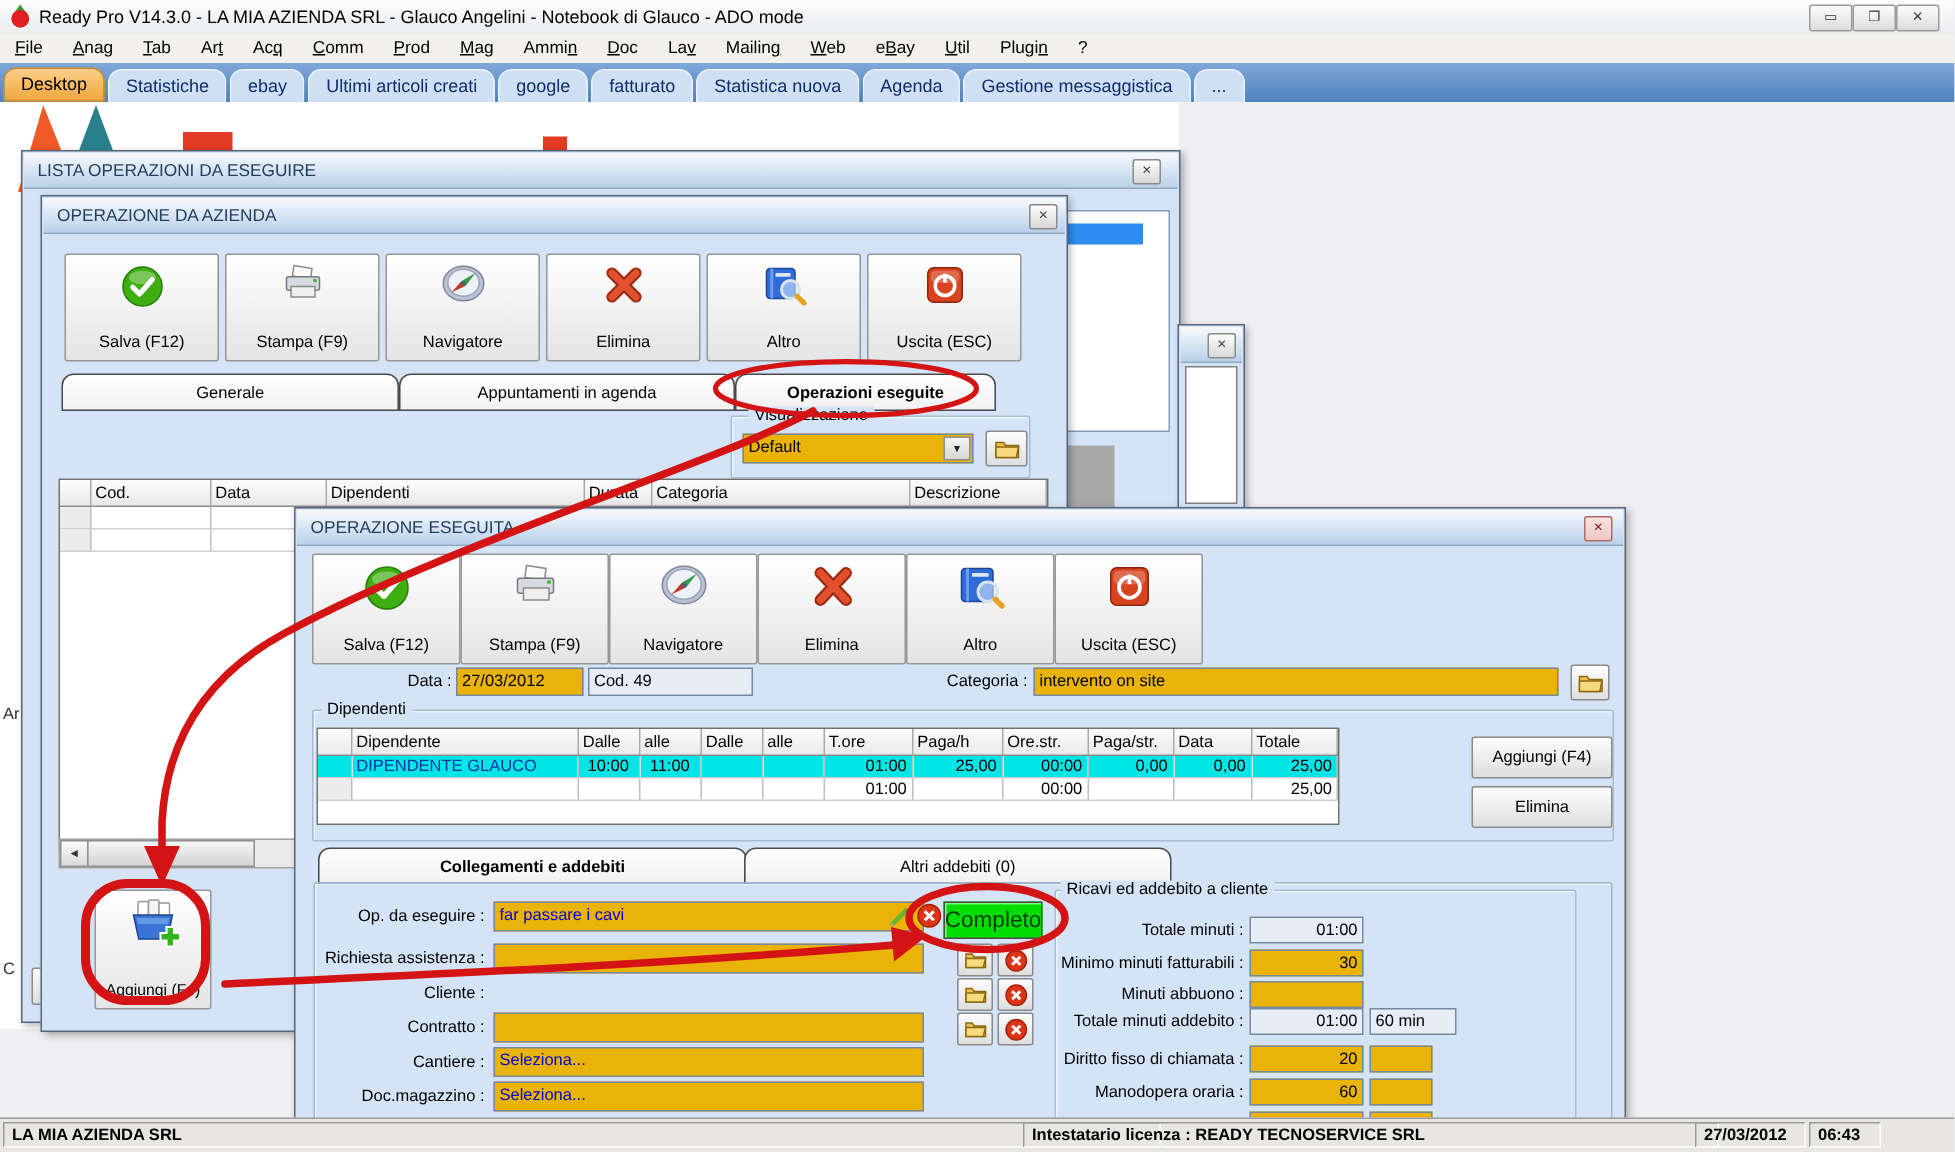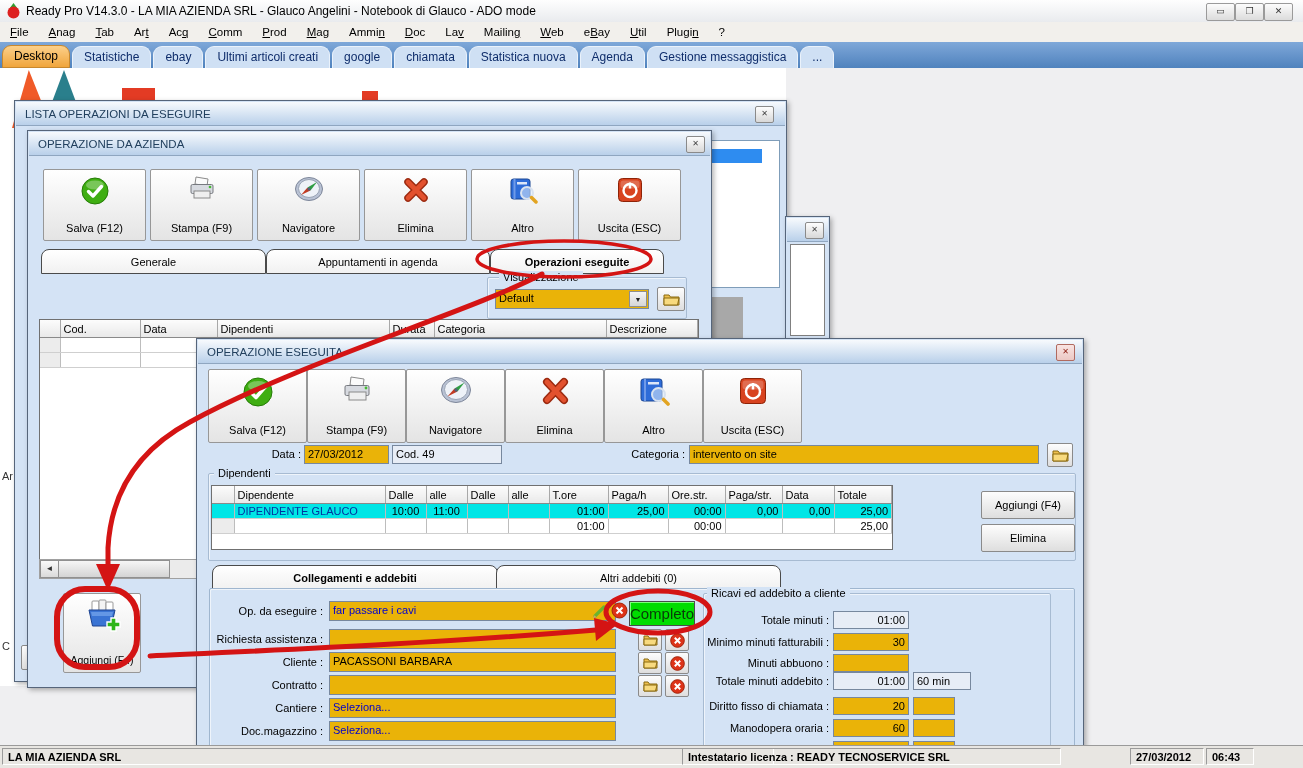--- a/index.html
+++ b/index.html
@@ -107,21 +107,21 @@
   <span class="mitem"><span>Plugi</span><span class="mkey">n</span><span></span></span>
   <span class="mitem"><span>?</span><span class="mkey"></span><span></span></span>
 </div>
 
 <div class="tabstrip">
   <span class="dtab active">Desktop</span>
   <span class="dtab">Statistiche</span>
   <span class="dtab">ebay</span>
   <span class="dtab">Ultimi articoli creati</span>
   <span class="dtab">google</span>
-  <span class="dtab">chiamata</span>
+  <span class="dtab">fatturato</span>
   <span class="dtab">Statistica nuova</span>
   <span class="dtab">Agenda</span>
   <span class="dtab">Gestione messaggistica</span>
   <span class="dtab">...</span>
 </div>
 
 <div class="abs" style="left:0;top:68px;width:786px;height:618px;background:#fff"></div>
 <div class="abs" style="left:12px;top:70px;width:40px;height:58px;background:#f05a28;clip-path:polygon(42% 0,100% 100%,0 100%)"></div>
 <div class="abs" style="left:46px;top:70px;width:36px;height:48px;background:#2a7f8c;clip-path:polygon(50% 0,100% 100%,0 100%)"></div>
 <div class="abs" style="left:122px;top:88px;width:33px;height:13px;background:#e33b24"></div>
@@ -500,21 +500,20 @@
   <div class="btn" style="left:468px;top:290px;width:22px;height:20px">
       <span>
         <svg width="15" height="15">
           <circle cx="7.5" cy="7.5" r="6.8" fill="#dd3318" stroke="#a32208"></circle>
           <path d="M4.8 4.8l5.4 5.4M10.2 4.8l-5.4 5.4" stroke="#fff" stroke-width="2"></path>
         </svg>
       </span>
     </div>
 
   <div class="lblr" style="left:-14px;top:317px;width:140px">Cliente :</div>
-  <div class="inp" style="left:132px;top:313px;width:287px;height:20px">PACASSONI BARBARA</div>
   <div class="btn" style="left:441px;top:313px;width:22px;height:20px">
       <span>
         <svg width="15" height="12">
           <path d="M1 2h4l1.5 2H14v7H1z" fill="#eec04f" stroke="#8a6a10"></path>
           <path d="M1 5h13l-1.5 6H1z" fill="#f8da7e" stroke="#8a6a10"></path>
         </svg>
       </span>
     </div>
   <div class="btn" style="left:468px;top:313px;width:22px;height:20px">
       <span>
@@ -574,21 +573,21 @@
   <div class="inp num" style="left:636px;top:380px;width:76px;height:18px">60</div>
   <div class="inp" style="left:716px;top:380px;width:42px;height:18px"></div>
 
   <div class="lblr" style="left:506px;top:405px;width:126px">Addebito fisso :</div>
   <div class="inp num" style="left:636px;top:402px;width:76px;height:18px">0</div>
   <div class="inp" style="left:716px;top:402px;width:42px;height:18px"></div>
 </div>
 
 <div class="statusbar">
   <div class="ssec" style="left:2px;width:772px">LA MIA AZIENDA SRL</div>
-  <div class="ssec" style="left:682px;width:379px">Intestatario licenza : READY TECNOSERVICE SRL</div>
+  <div class="ssec" style="left:682px;width:464px">Intestatario licenza : READY TECNOSERVICE SRL</div>
   <div class="ssec" style="left:1130px;width:74px">27/03/2012</div>
   <div class="ssec" style="left:1206px;width:48px">06:43</div>
 </div>
 
 <svg width="1303" height="768" style="position:absolute;left:0;top:0;z-index:60;pointer-events:none">
   <ellipse cx="564" cy="259" rx="87" ry="18" fill="none" stroke="#d41414" stroke-width="3.5"></ellipse>
   <path d="M542 274 C 470 312, 300 362, 190 422 C 138 450, 111 492, 108 548 L 108 566" fill="none" stroke="#d41414" stroke-width="5" stroke-linecap="round"></path>
   <polygon points="96,564 120,564 108,591" fill="#d41414"></polygon>
   <rect x="57" y="589" width="80" height="78" rx="28" fill="none" stroke="#d41414" stroke-width="6"></rect>
   <path d="M150 656 C 300 649, 440 643, 596 630" fill="none" stroke="#d41414" stroke-width="5" stroke-linecap="round"></path>

